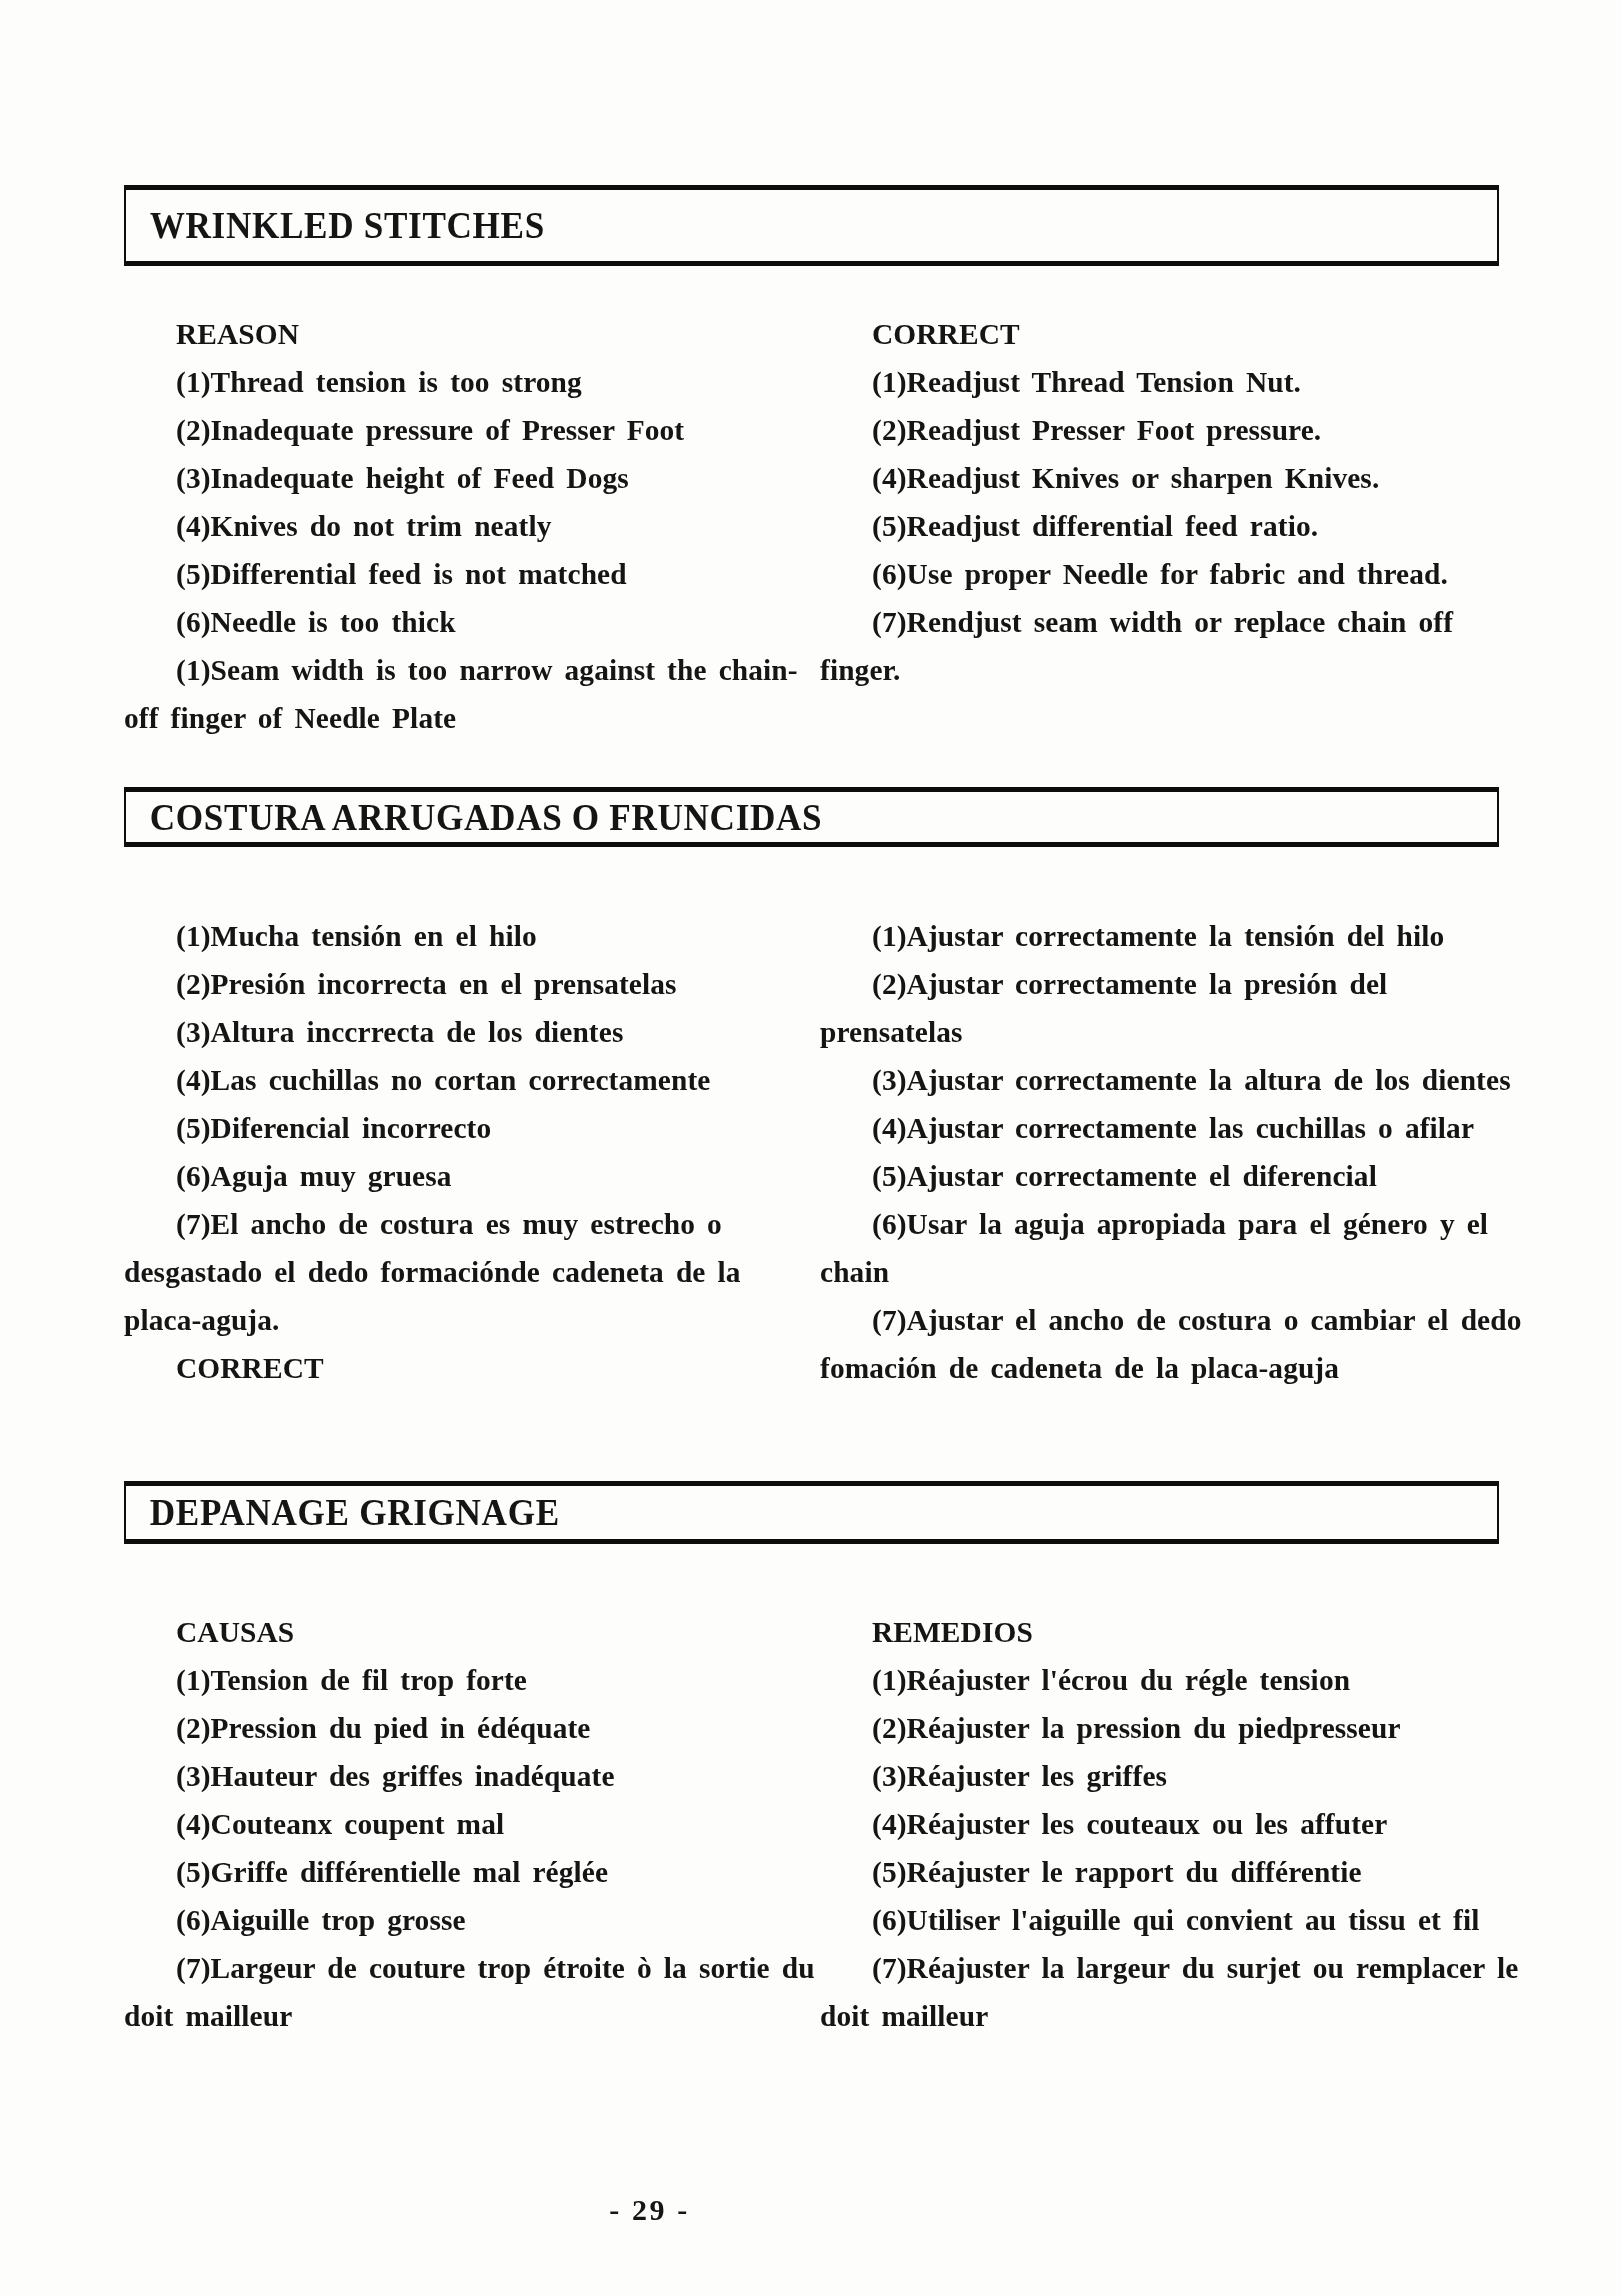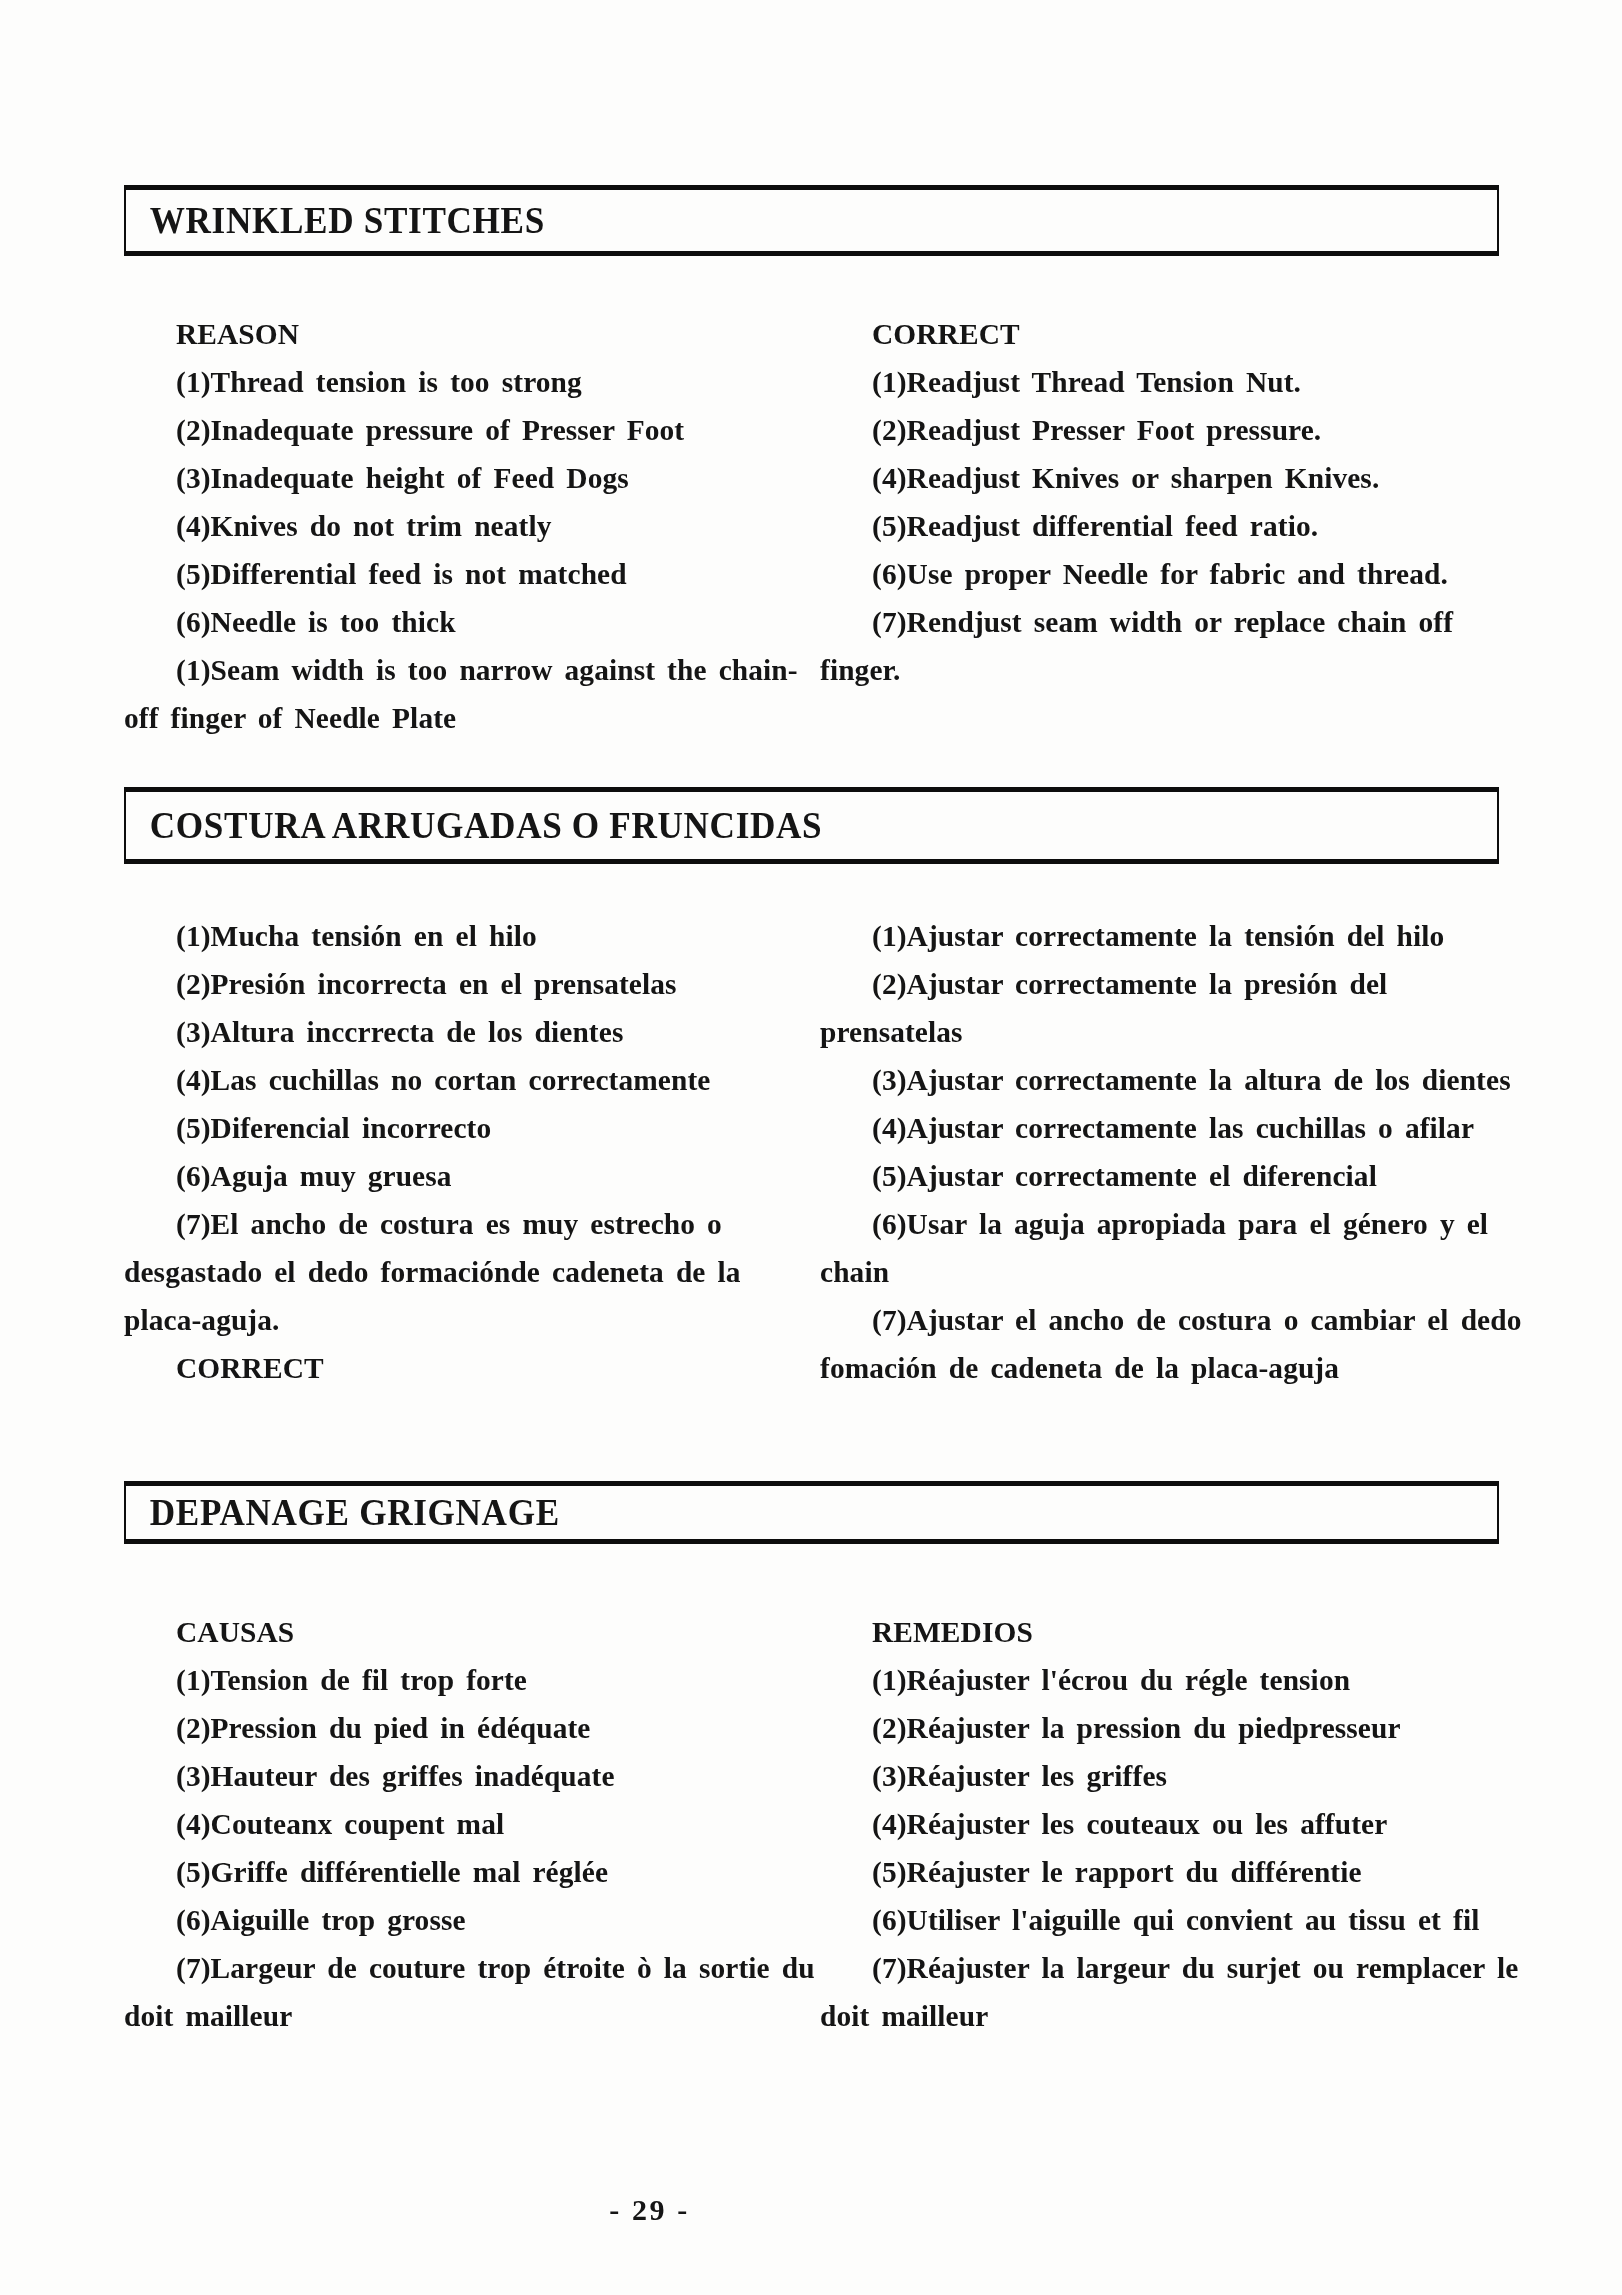--- a/index.html
+++ b/index.html
@@ -50,21 +50,21 @@
     font-size:30px;
     font-weight:700;
     letter-spacing:2.6px;
   }
 </style>
 </head>
 <body>
 
 <div class="page">
 
-  <div class="hbox" style="top:185px;height:71px;">
+  <div class="hbox" style="top:185px;height:81px;">
     <span class="htext">WRINKLED STITCHES</span>
   </div>
 
   <div class="col" style="left:124px;top:317px;width:695px;">
     <div class="line indent">REASON</div>
     <div class="line indent">(1)Thread tension is too strong</div>
     <div class="line indent">(2)Inadequate pressure of Presser Foot</div>
     <div class="line indent">(3)Inadequate height of Feed Dogs</div>
     <div class="line indent">(4)Knives do not trim neatly</div>
     <div class="line indent">(5)Differential feed is not matched</div>
@@ -77,21 +77,21 @@
     <div class="line indent">CORRECT</div>
     <div class="line indent">(1)Readjust Thread Tension Nut.</div>
     <div class="line indent">(2)Readjust Presser Foot pressure.</div>
     <div class="line indent">(4)Readjust Knives or sharpen Knives.</div>
     <div class="line indent">(5)Readjust differential feed ratio.</div>
     <div class="line indent">(6)Use proper Needle for fabric and thread.</div>
     <div class="line indent">(7)Rendjust seam width or replace chain off</div>
     <div class="line">finger.</div>
   </div>
 
-  <div class="hbox" style="top:787px;height:77px;">
+  <div class="hbox" style="top:787px;height:60px;">
     <span class="htext">COSTURA ARRUGADAS O FRUNCIDAS</span>
   </div>
 
   <div class="col" style="left:124px;top:919px;width:695px;">
     <div class="line indent">(1)Mucha tensión en el hilo</div>
     <div class="line indent">(2)Presión incorrecta en el prensatelas</div>
     <div class="line indent">(3)Altura inccrrecta de los dientes</div>
     <div class="line indent">(4)Las  cuchillas no cortan correctamente</div>
     <div class="line indent">(5)Diferencial incorrecto</div>
     <div class="line indent">(6)Aguja muy gruesa</div>

